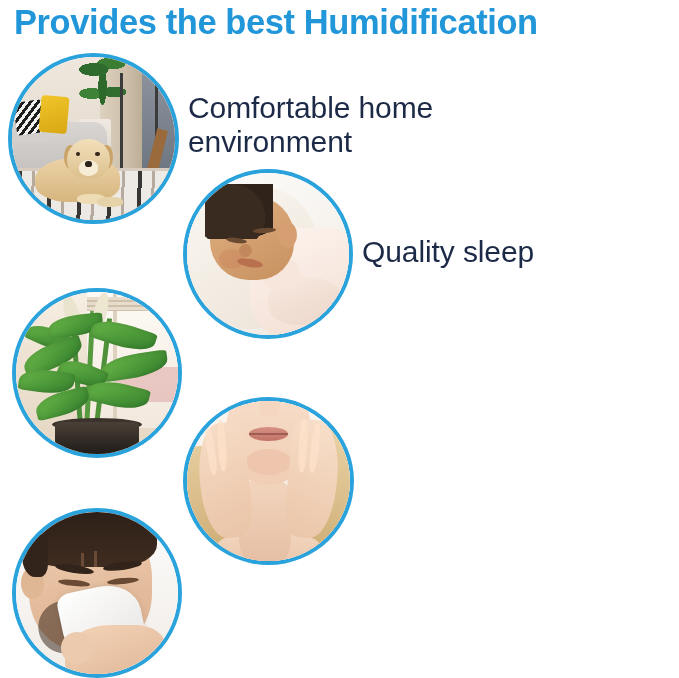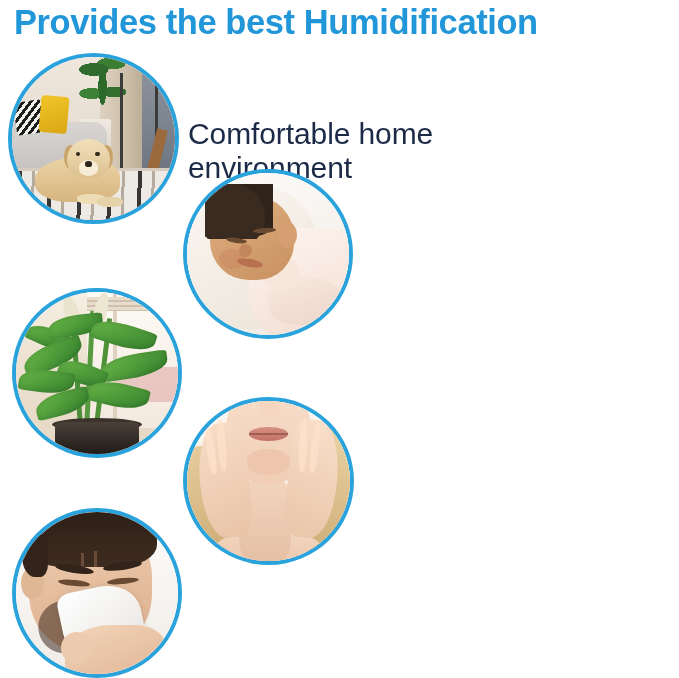--- a/index.html
+++ b/index.html
@@ -40,21 +40,21 @@
   
   .caption {
     position: absolute;
     color: #1c2a47;
     font-size: 30px;
     line-height: 34px;
     font-weight: normal;
     letter-spacing: -0.1px;
     white-space: pre-line;
   }
-  .caption.c1 { left: 188px; top: 117px; }
+  .caption.c1 { left: 188px; top: 91px; }
   .caption.c2 { left: 362px; top: 235px; }
   .caption.c3 { left: 188px; top: 351px; }
   .caption.c4 { left: 366px; top: 462px; }
   .caption.c5 { left: 186px; top: 578px; line-height: 35px; }
 
   
   .photo {
     position: absolute;
     border-radius: 50%;
     border: 4px solid #2aa3dc;
@@ -226,20 +226,21 @@
       <div class="layer s2-head"></div>
       <div class="layer s2-ear"></div>
       <div class="layer s2-hair"></div>
       <div class="layer s2-cheek"></div>
       <div class="layer s2-eye1"></div>
       <div class="layer s2-eye2"></div>
       <div class="layer s2-nose"></div>
       <div class="layer s2-mouth"></div>
     </div>
   </div>
+  <div class="caption c2">Quality sleep</div>
 
   <div class="photo p3">
     <div class="scene">
       <div class="layer s3-bg"></div>
       <div class="layer s3-win"></div>
       <div class="layer s3-winpink"></div>
       <div class="layer s3-winbar"></div>
       <div class="layer s3-blind"></div>
       <div class="layer s3-stem1"></div>
       <div class="layer s3-stem2"></div>

